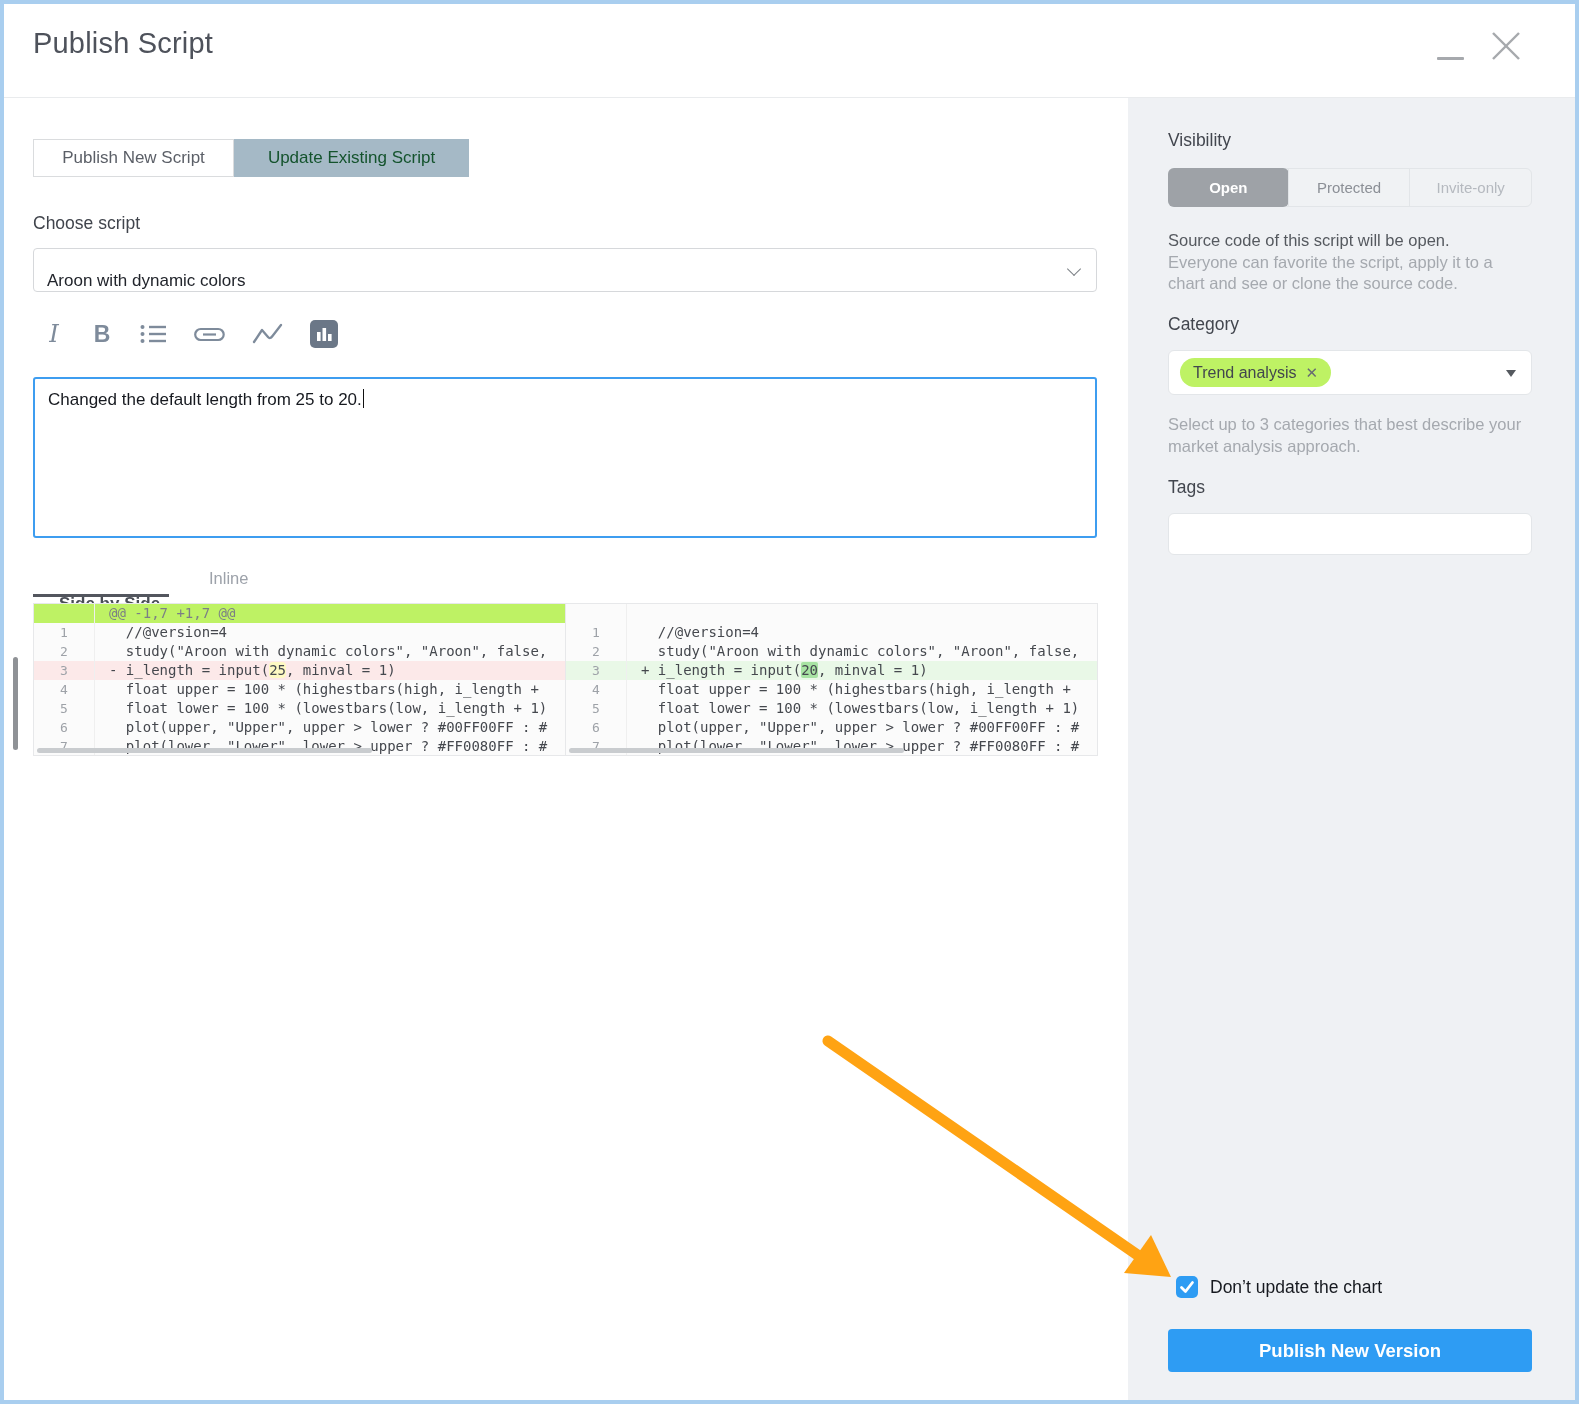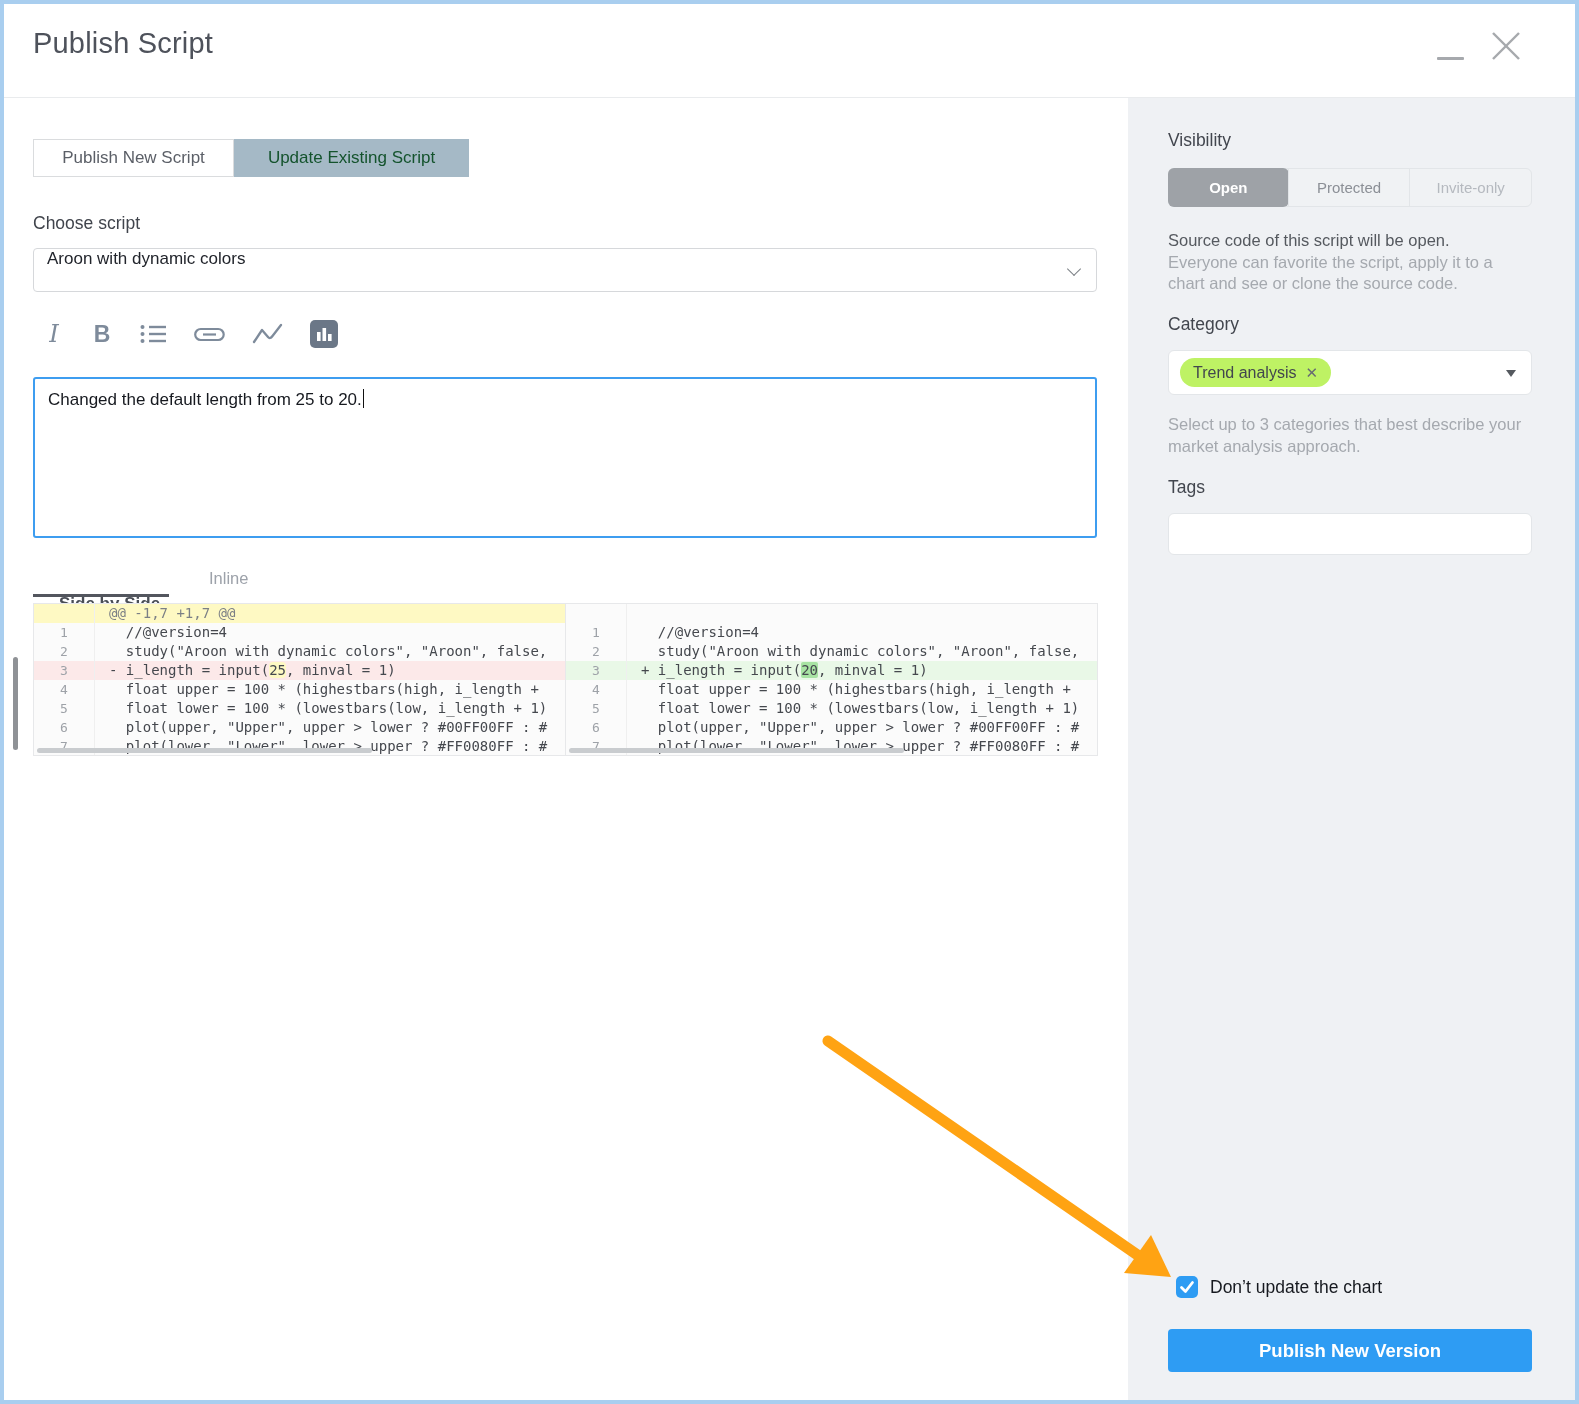--- a/index.html
+++ b/index.html
@@ -22,21 +22,21 @@
 
   
   .mode-tabs{left:33px;top:139px;display:flex;}
   .mode-tab{height:38px;display:flex;align-items:center;justify-content:center;font-size:17px;box-sizing:border-box;cursor:pointer;}
   .mode-tab.plain{width:201px;background:#fff;border:1px solid #DADCDE;color:#5B5F67;}
   .mode-tab.sel{width:235px;background:#A5B9C6;color:#14532d;border-radius:0;}
 
   .field-label{font-size:17.5px;color:#40444C;}
   .lbl-choose{left:33px;top:213px;}
 
-  .script-select{left:33px;top:248px;width:1064px;height:44px;background:#fff;border:1px solid #D6D8DB;border-radius:4px;box-sizing:border-box;display:flex;align-items:flex-start;cursor:pointer;}
+  .script-select{left:33px;top:248px;width:1064px;height:44px;background:#fff;border:1px solid #D6D8DB;border-radius:4px;box-sizing:border-box;display:flex;align-items:flex-end;cursor:pointer;}
   .script-select .val{padding-left:13px;font-size:17px;color:#22252C;}
   .chev{position:absolute;right:17px;top:15px;width:9px;height:9px;border-right:1.8px solid #7C8086;border-bottom:1.8px solid #7C8086;transform:rotate(45deg);}
 
   
   .fmt-toolbar{left:44px;top:316px;display:flex;align-items:center;gap:27px;height:36px;}
   .fmt-btn{display:flex;align-items:center;justify-content:center;cursor:pointer;color:#7E8B9B;}
   .fmt-italic{font-family:"DejaVu Serif",serif;font-style:italic;font-size:24px;width:20px;}
   .fmt-bold{font-weight:700;font-size:23px;width:22px;}
   .fmt-tile{width:28px;height:28px;background:#6B7787;border-radius:5px;}
 
@@ -51,21 +51,21 @@
   .sbs-underline{left:33px;top:594px;width:136px;height:3px;background:#53565E;}
 
   
   .diff{left:33px;top:603px;width:1065px;height:153px;border:1px solid #E7E8EA;background:#FBFBFB;box-sizing:border-box;display:flex;}
   .pane{flex:1 1 0;overflow:hidden;position:relative;}
   .pane.new{border-left:1px solid #E7E8EA;}
   .diff-row{display:flex;height:19px;line-height:19px;font-family:"DejaVu Sans Mono",monospace;font-size:14px;color:#45484E;white-space:pre;}
   .diff-row .gut{flex:0 0 60px;text-align:center;color:#9EA2A8;font-size:13px;border-right:1px solid #EFEFEF;}
   .diff-row .code{padding-left:14px;}
   .diff-row.hunk .code{color:#7B7F85;}
-  .diff-row.hunk.has-hunk{background:#fef9c3;}
+  .diff-row.hunk.has-hunk{background:#bef264;}
   .diff-row.del{background:#FCE9E9;}
   .diff-row.add{background:#E9F8E7;}
   .del .mark{background:#fef9c3;border-radius:4px;}
   .add .mark{background:#A8E3A3;border-radius:2px;}
   .hscroll{position:absolute;bottom:2px;left:3px;height:5px;width:63%;background:#C9CCCF;border-radius:3px;cursor:pointer;}
 
   .edge-scrollbar{left:13px;top:657px;width:5px;height:93px;background:#8F9296;border-radius:3px;cursor:pointer;}
 
   
   .sb-label{font-size:17.5px;color:#42464E;}

